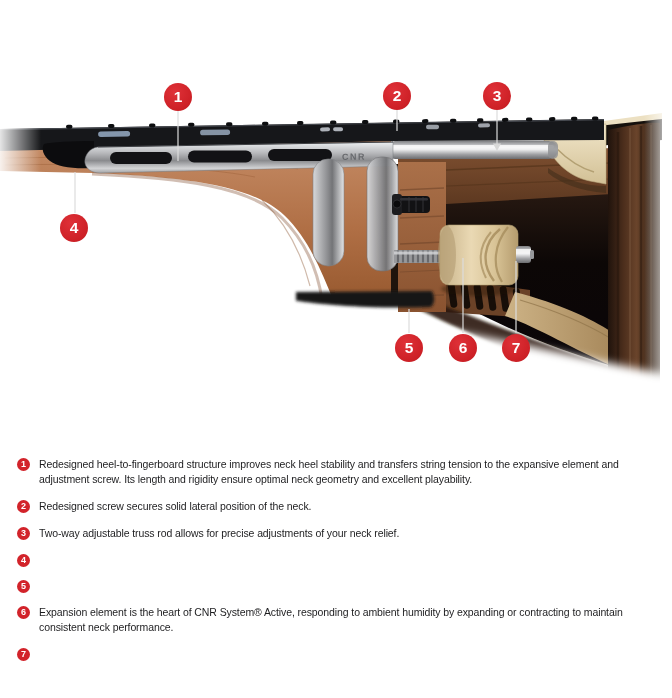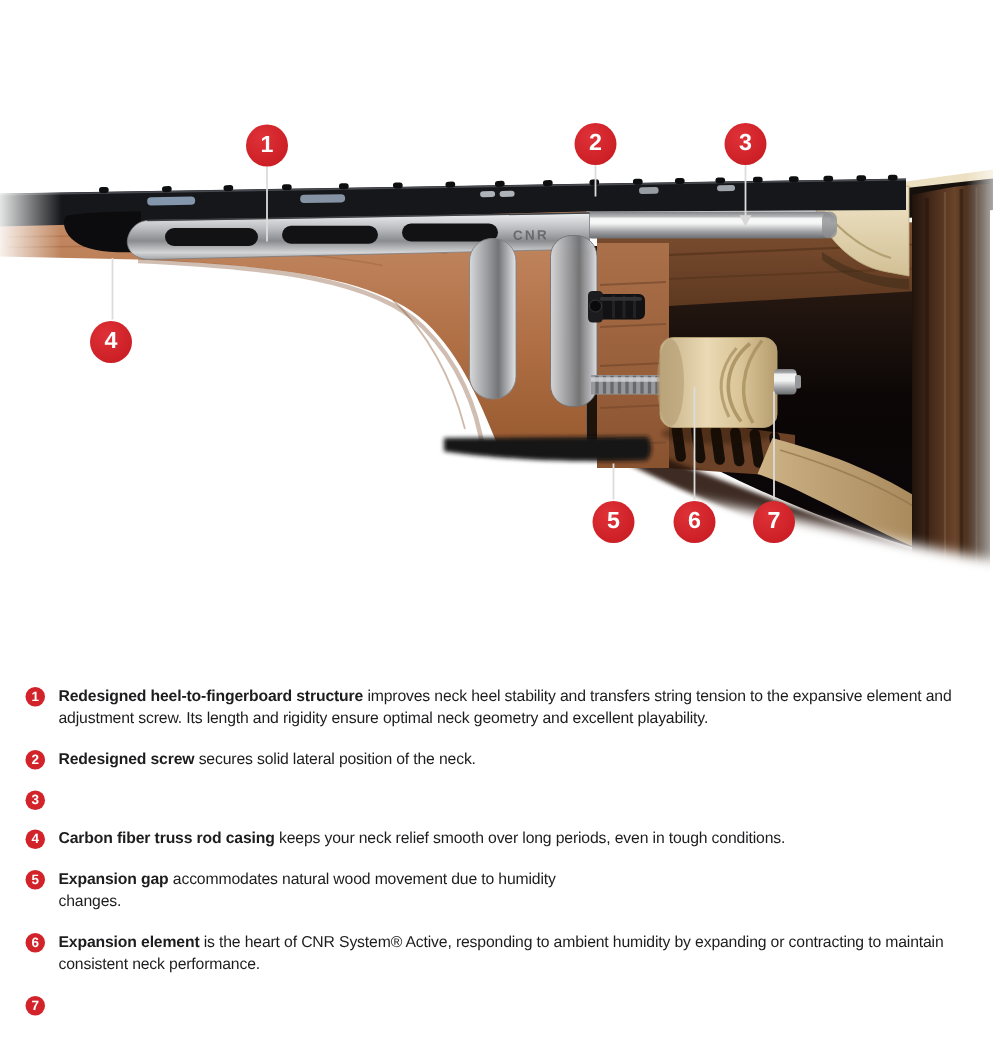--- a/index.html
+++ b/index.html
@@ -26,21 +26,21 @@
     font-size:10.5px;line-height:15px;letter-spacing:-0.1px;
   }
   .legend .badge{
     flex:0 0 auto;width:13px;height:13px;border-radius:50%;
     background:#d2232a;color:#fff;display:inline-flex;
     align-items:center;justify-content:center;
     margin-right:9px;margin-top:1px;
   }
   .legend .badge i{font-style:normal;font-weight:bold;font-size:9px;line-height:1;}
   .legend p{margin:0;}
-  .legend b{font-weight:bold;}
+  .legend b{font-weight:normal;}
   .legend li:nth-child(5) p{max-width:356px;}
 </style>
 </head>
 <body>
 
 <div class="stage">
 
   <div class="diagram">
     <svg viewBox="0 0 672 430" width="672" height="430">
       <defs>
@@ -322,32 +322,31 @@
     <li>
       <span class="badge">
           <i>2</i>
         </span>
       <p><b>Redesigned screw</b><span> secures solid lateral position of the neck.</span></p>
     </li>
     <li>
       <span class="badge">
           <i>3</i>
         </span>
+      <p><b>Two-way adjustable truss</b><span> rod allows for precise adjustments of your neck relief.</span></p>
     </li>
     <li>
       <span class="badge">
           <i>4</i>
         </span>
-      <p><b>Carbon fiber truss rod casing</b><span> keeps your neck relief smooth over long periods, even in tough conditions.</span></p>
     </li>
     <li>
       <span class="badge">
           <i>5</i>
         </span>
-      <p><b>Expansion gap</b><span> accommodates natural wood movement due to humidity changes.</span></p>
     </li>
     <li>
       <span class="badge">
           <i>6</i>
         </span>
       <p><b>Expansion element</b><span> is the heart of CNR System® Active, responding to ambient humidity by expanding or contracting to maintain consistent neck performance.</span></p>
     </li>
     <li>
       <span class="badge">
           <i>7</i>

